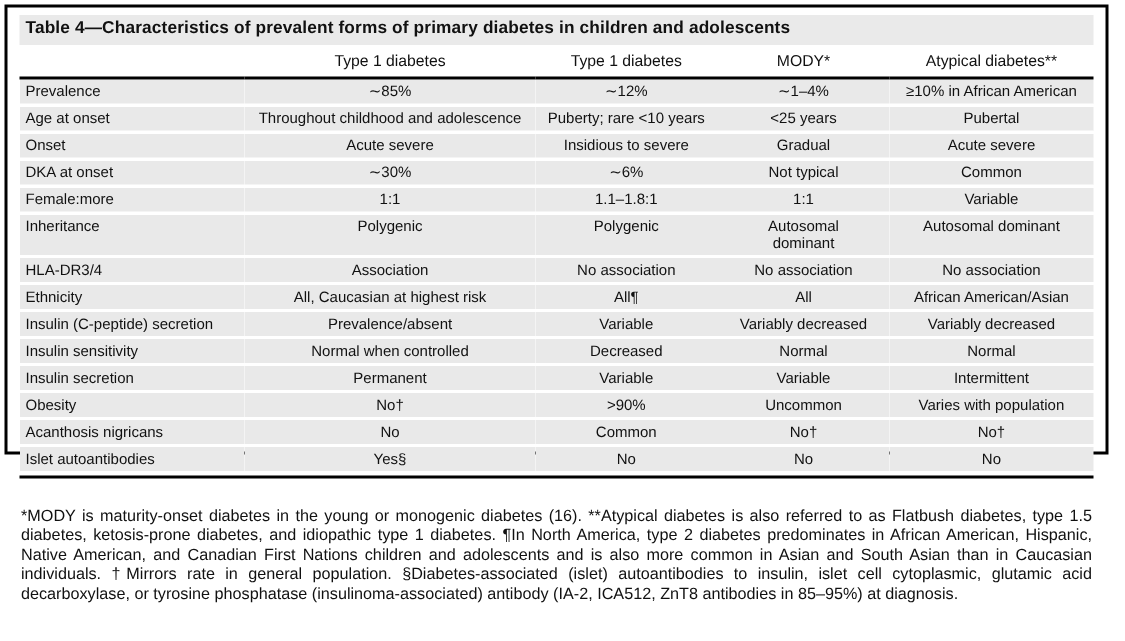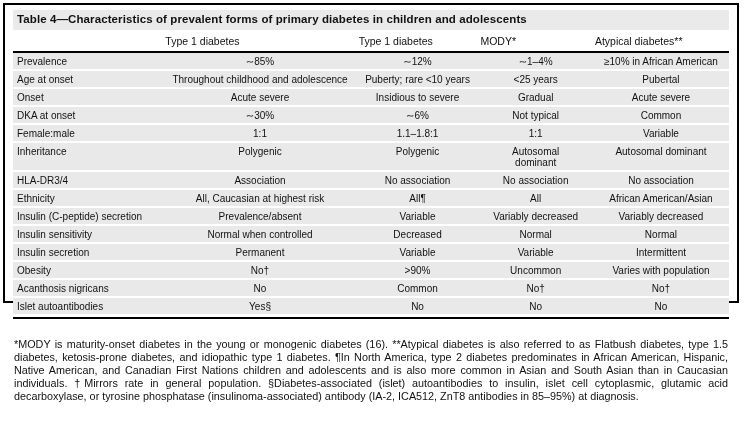--- a/index.html
+++ b/index.html
@@ -30,21 +30,21 @@
   }
   table.diabetes {
     width: 100%;
     border-collapse: collapse;
     table-layout: fixed;
   }
   .diabetes th {
     font-weight: normal;
     font-size: 10.5px;
     line-height: 12px;
-    text-align: left;
+    text-align: center;
     padding: 5px 2px 4px 2px;
     border-bottom: 2px solid #000000;
     background: #ffffff;
   }
   .diabetes th.label-col { text-align: left; }
   .diabetes td {
     background: #e9e9e9;
     border-bottom: 2px solid #ffffff;
     font-size: 10px;
     line-height: 11px;
@@ -116,21 +116,21 @@
         <td>Acute severe</td>
       </tr>
       <tr>
         <td class="label">DKA at onset</td>
         <td>∼30%</td>
         <td>∼6%</td>
         <td>Not typical</td>
         <td>Common</td>
       </tr>
       <tr>
-        <td class="label">Female:male</td>
+        <td class="label">Female:more</td>
         <td>1:1</td>
         <td>1.1–1.8:1</td>
         <td>1:1</td>
         <td>Variable</td>
       </tr>
       <tr>
         <td class="label">Inheritance</td>
         <td>Polygenic</td>
         <td>Polygenic</td>
         <td>Autosomal

